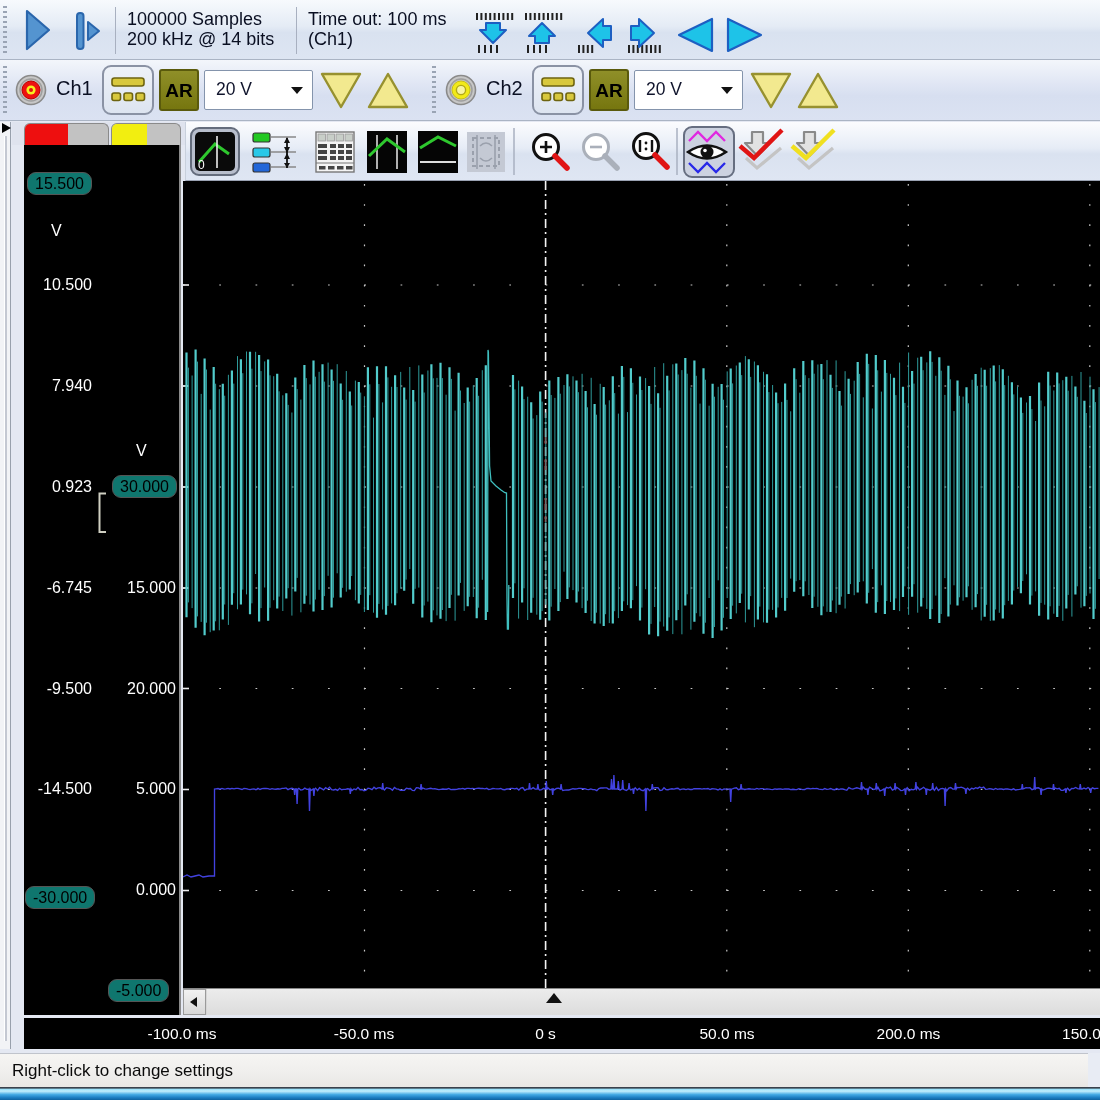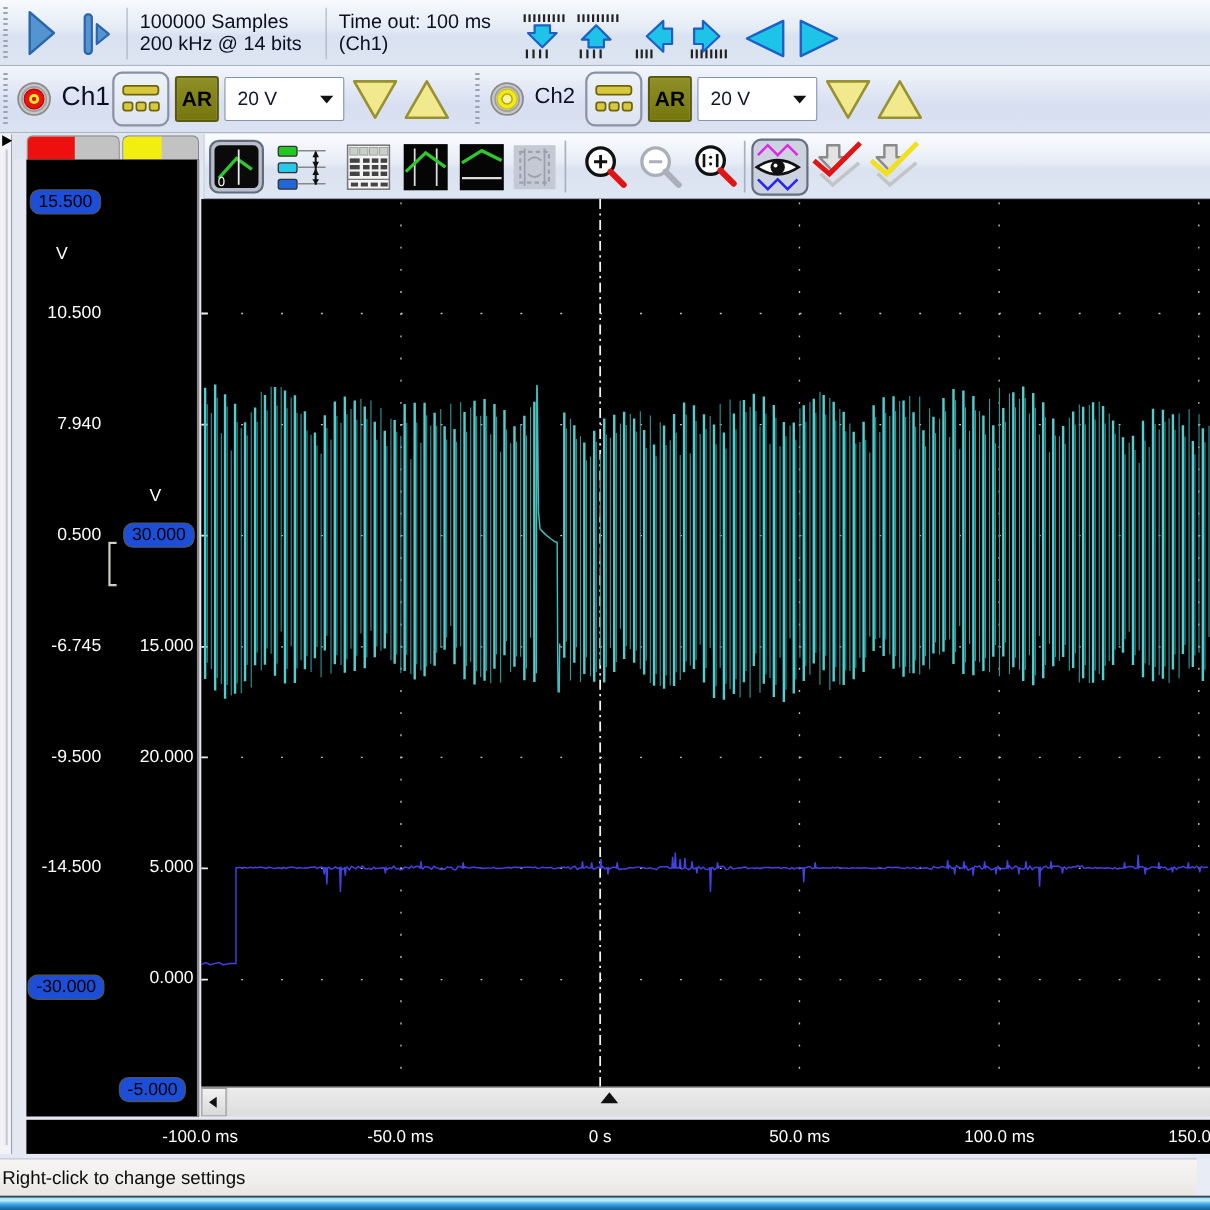--- a/index.html
+++ b/index.html
@@ -4,27 +4,27 @@
 html,body{width:1100px;height:1100px;overflow:hidden;font-family:"Liberation Sans",sans-serif;background:#e8ecf4;-webkit-font-smoothing:antialiased}
 .abs{position:absolute}
 #row1{left:0;top:0;width:1100px;height:60px;background:linear-gradient(#f7fafd,#e4ebf5 45%,#d9e2f0 55%,#dde5f2);border-bottom:1px solid #aab4c4}
 #row2{left:0;top:60px;width:1100px;height:61px;background:linear-gradient(#f3f6fb,#e0e6f4 40%,#d7dff0 60%,#dbe2f2);border-bottom:1px solid #aab4c4}
 .grip{width:4px;background-image:repeating-linear-gradient(#9aa4b4 0 2px,transparent 2px 5px)}
 .sep{width:1px;background:#a8b0c0}
 .tbtext{color:#0a0f22;font-size:18px;line-height:20px;white-space:nowrap}
 #content{left:0;top:121px;width:1100px;height:932px;background:#e4e8f2}
 #axispanel{left:24px;top:145px;width:157px;height:870px;background:#000;border-right:2px solid #8a8a8a}
 .axlab{position:absolute;color:#fff;font-size:16px;white-space:nowrap}
-.axbox{position:absolute;color:#000;font-size:16px;background:#1d4ed8;border:1.5px solid #555;border-radius:9px;padding:0 7px;height:23px;line-height:21px}
+.axbox{position:absolute;color:#000;font-size:16px;background:#0f766e;border:1.5px solid #555;border-radius:9px;padding:0 7px;height:23px;line-height:21px}
 #charttb{left:185px;top:122px;width:915px;height:59px;background:linear-gradient(#fbfcfe,#e6ecf6 45%,#dae2f0 55%,#dfe6f3);border-bottom:1px solid #9aa2b2;border-left:1px solid #c8d0dc}
 #plot{left:183px;top:181px;width:917px;height:807px;background:#000}
 #scrollrow{left:183px;top:988px;width:917px;height:27px;background:#d6d6d6;border-top:1px solid #888}
 #timerow{left:24px;top:1018px;width:1076px;height:31px;background:#000;overflow:hidden}
 .tlab{position:absolute;top:1025px;color:#fff;font-size:15.5px;white-space:nowrap;transform:translateX(-50%)}
-#statusbar{left:0;top:1053px;width:1088px;height:34px;background:linear-gradient(#f6f5f3,#efeeec 60%,#e8e7e4);border-top:1px solid #c0c4cc;color:#0a0a0a;font-size:17px;line-height:33px;padding-left:2px}
+#statusbar{left:0;top:1053px;width:1088px;height:34px;background:linear-gradient(#f6f5f3,#efeeec 60%,#e8e7e4);border-top:1px solid #c0c4cc;color:#0a0a0a;font-size:17px;line-height:33px;padding-left:12px}
 #bluebar{left:0;top:1087px;width:1100px;height:13px;background:linear-gradient(#3a424c 0,#3a424c 8%,#9ae2fa 18%,#c2eefc 32%,#44aae4 58%,#1e80c4 80%,#0e62a0 100%)}
 #lsplit{left:0;top:122px;width:11px;height:927px;background:#f2f3f6;border-right:1px solid #98a0ac}
 #lsplitg{left:4px;top:136px;width:3px;height:905px;background:#c4c8d2;border-left:1px solid #fff}
 </style></head><body>
 <div id="row1" class="abs"></div>
 <div class="abs grip" style="left:3px;top:6px;height:48px"></div>
 <svg class="abs" style="left:20px;top:8px" width="90" height="46" viewBox="0 0 90 46">
 <path d="M7 3 L29 22 L7 41 Z" fill="#5494d0" stroke="#2a66ac" stroke-width="2.2" stroke-linejoin="round"></path>
 <rect x="57" y="5" width="6.5" height="36" rx="3" fill="#5494d0" stroke="#2a66ac" stroke-width="2"></rect>
 <path d="M68 14 L79 23 L68 32 Z" fill="#5494d0" stroke="#2a66ac" stroke-width="2" stroke-linejoin="round"></path>
@@ -81,21 +81,21 @@
   </svg>
 <div id="row2" class="abs"></div>
 <div class="abs grip" style="left:3px;top:66px;height:48px"></div>
 <svg class="abs" style="left:15px;top:74px" width="32" height="32" viewBox="0 0 32 32">
     <circle cx="16" cy="16" r="14.5" fill="#c7c7c7" stroke="#8a8a8a" stroke-width="1.6"></circle>
     <circle cx="16" cy="16" r="11" fill="none" stroke="#9e9e9e" stroke-width="1.5"></circle>
     <circle cx="16" cy="16" r="9" fill="#ee1111" stroke="#b00" stroke-width="1"></circle>
     <circle cx="16" cy="16" r="4.6" fill="#f5ef20"></circle>
     <circle cx="16" cy="16" r="2" fill="#e01010"></circle>
   </svg>
-<div class="abs tbtext" style="left:56px;top:78px;font-size:24px">Ch1</div>
+<div class="abs tbtext" style="left:56px;top:78px;font-size:20px">Ch1</div>
 <div class="abs" style="left:102px;top:65px;width:52px;height:50px;border:2px solid #8a92a4;border-radius:9px;background:linear-gradient(#eef2f8,#dde4f0)"></div>
 <svg class="abs" style="left:102px;top:65px" width="52" height="50" viewBox="0 0 52 50">
     <rect x="10" y="13" width="32" height="8" rx="2.5" fill="#d8c83e" stroke="#6e6410" stroke-width="1.6"></rect>
     <rect x="10" y="28" width="8.5" height="7.5" rx="2" fill="#d8c83e" stroke="#6e6410" stroke-width="1.6"></rect>
     <rect x="22" y="28" width="8.5" height="7.5" rx="2" fill="#d8c83e" stroke="#6e6410" stroke-width="1.6"></rect>
     <rect x="34" y="28" width="8.5" height="7.5" rx="2" fill="#d8c83e" stroke="#6e6410" stroke-width="1.6"></rect>
   </svg>
 <div class="abs" style="left:159px;top:69px;width:40px;height:42px;background:linear-gradient(#8f8f28,#76760f);border:2px solid #5a5a0c;border-radius:3px;color:#000;font-size:19px;font-weight:700;text-align:center;line-height:39px">AR</div>
 <div class="abs" style="left:204px;top:70px;width:109px;height:40px;background:#fff;border:1px solid #8494ac;border-radius:2px"></div>
 <div class="abs" style="left:216px;top:79px;color:#10142c;font-size:17.5px">20 V</div>
@@ -215,21 +215,21 @@
     <path d="M567 10 h11 v11 h7 l-12.5 13 -12.5 -13 h7 z" fill="#e2e2e2" stroke="#8a8a8a" stroke-width="2.2" stroke-linejoin="round"></path>
     <polyline points="555,24 569,36 597,8" fill="none" stroke="#e01414" stroke-width="4.5"></polyline>
     <polyline points="561,36 572,46 596,26" fill="none" stroke="#c4c4c4" stroke-width="3.2"></polyline>
     <path d="M619 10 h11 v11 h7 l-12.5 13 -12.5 -13 h7 z" fill="#e2e2e2" stroke="#8a8a8a" stroke-width="2.2" stroke-linejoin="round"></path>
     <polyline points="607,24 621,36 649,8" fill="none" stroke="#f0e020" stroke-width="4.5"></polyline>
     <polyline points="613,36 624,46 648,26" fill="none" stroke="#c4c4c4" stroke-width="3.2"></polyline>
   </svg>
 <div id="axispanel" class="abs"></div>
 <div class="axlab" style="right:1008px;top:276.0px">10.500</div>
 <div class="axlab" style="right:1008px;top:377.0px">7.940</div>
-<div class="axlab" style="right:1008px;top:478.0px">0.500</div>
+<div class="axlab" style="right:1008px;top:478.0px">0.923</div>
 <div class="axlab" style="right:1008px;top:579.0px">-6.745</div>
 <div class="axlab" style="right:1008px;top:679.5px">-9.500</div>
 <div class="axlab" style="right:1008px;top:780.0px">-14.500</div>
 <div class="axlab" style="left:51px;top:222px">V</div>
 <div class="axlab" style="right:924px;top:579.0px">15.000</div>
 <div class="axlab" style="right:924px;top:679.5px">20.000</div>
 <div class="axlab" style="right:924px;top:780.0px">5.000</div>
 <div class="axlab" style="right:924px;top:881.0px">0.000</div>
 <div class="axlab" style="left:136px;top:442px">V</div>
 <div class="axbox" style="left:27px;top:172px">15.500</div>
@@ -274,15 +274,15 @@
 <div class="abs" style="left:207px;top:989px;width:893px;height:26px;background:linear-gradient(#ececec,#dcdcdc)"></div>
 <svg class="abs" style="left:545px;top:992px" width="18" height="12" viewBox="0 0 18 12">
     <path d="M9 1 L17 11 H1 Z" fill="#111"></path>
   </svg>
 <div class="abs" style="left:183px;top:1015px;width:917px;height:3px;background:#e4e8f2"></div>
 <div id="timerow" class="abs"></div>
 <div class="tlab" style="left:182.0px">-100.0 ms</div>
 <div class="tlab" style="left:364.0px">-50.0 ms</div>
 <div class="tlab" style="left:545.5px">0 s</div>
 <div class="tlab" style="left:727.0px">50.0 ms</div>
-<div class="tlab" style="left:908.5px">100.0 ms</div>
+<div class="tlab" style="left:908.5px">200.0 ms</div>
 <div class="tlab" style="left:1094.0px">150.0 ms</div>
 <div id="statusbar" class="abs">Right-click to change settings</div>
 <div id="bluebar" class="abs"></div>
 </body></html>

